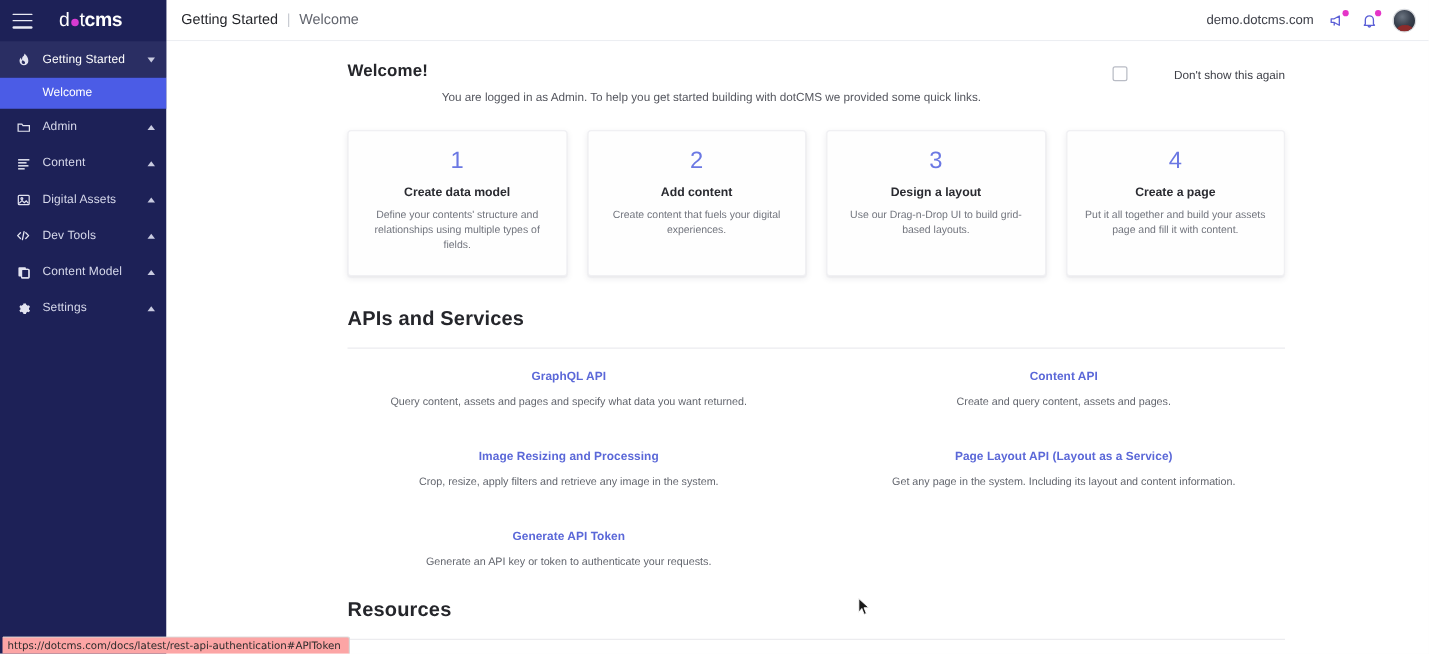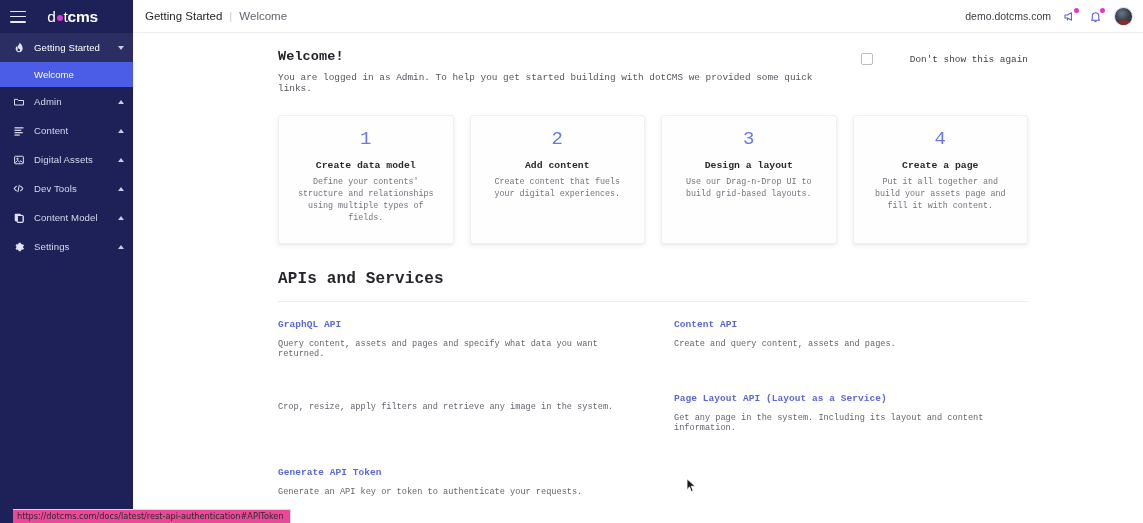--- a/index.html
+++ b/index.html
@@ -101,27 +101,27 @@
   .avatar {
     width: 19px; height: 19px; border-radius: 50%;
     background: radial-gradient(circle at 40% 32%, #6b7480 0%, #3b4350 45%, #20252e 100%);
     border: 1px solid #d8dade; cursor: pointer; position: relative; overflow: hidden;
   }
   .avatar:after {
     content: ""; position: absolute; left: 50%; bottom: -3px; width: 13px; height: 8px;
     transform: translateX(-50%); border-radius: 50% 50% 0 0; background: #8c2b2b;
   }
 
-  .content { flex: 1; overflow: hidden; background: #ffffff; padding: 0; position: relative; font-family: Liberation Mono, monospace; }
+  .content { flex: 1; overflow: hidden; background: #ffffff; padding: 0; position: relative; }
   .sheet { padding: 16px 115px 0 145px; }
 
   .welcome-row { display: flex; align-items: flex-start; }
   .welcome-left { flex: 1; }
   .wl-title { font-size: 13.5px; font-weight: 700; color: #25262b; letter-spacing: .1px; }
-  .wl-sub { margin-top: 8px; font-size: 9.4px; color: #55575f; }
+  .wl-sub { margin-top: 8px; font-size: 9.4px; color: #55575f; text-align: center; }
   .dontshow { display: flex; align-items: center; gap: 7px; margin-top: 4px; cursor: pointer; }
   .cbox { width: 12px; height: 12px; border: 1px solid #b9bcc5; border-radius: 2px; background: #fff; flex: 0 0 12px; }
   .dontshow span { font-size: 9.4px; color: #3d3f47; white-space: nowrap; margin-left: 30px; }
 
   .cards { display: flex; gap: 16px; margin-top: 21px; }
   .card {
     flex: 1; min-width: 0;
     background: #fefefe;
     border: 1px solid #f0f0f3;
     border-radius: 3px;
@@ -133,39 +133,39 @@
   }
   .card .num { font-size: 19px; color: #6b78e3; font-weight: 400; line-height: 1.05; }
   .card .ctitle { margin-top: 10px; font-size: 9.8px; font-weight: 700; color: #2a2b31; }
   .card .cdesc { margin-top: 6px; font-size: 8.4px; color: #72757e; line-height: 1.42; }
 
   .section { margin-top: 26px; }
   .sec-head { font-size: 16px; font-weight: 700; color: #25262b; letter-spacing: .15px; }
   .sec-rule { height: 1px; background: #ececef; margin-top: 13px; }
 
   .link-grid { display: grid; grid-template-columns: 1fr 1fr; column-gap: 42px; row-gap: 0; margin-top: 17px; }
-  .link-cell { padding: 0 0 34px 0; min-height: 0; }
+  .link-cell { padding: 0 0 34px 0; min-height: 0; text-align: center; }
   .link-cell.half { padding-bottom: 0; }
   .lk-title { font-size: 9.5px; font-weight: 700; color: #5b68d8; cursor: pointer; letter-spacing: .05px; }
   .lk-desc { margin-top: 9px; font-size: 8.6px; color: #63666e; }
 
   .res-grid { display: grid; grid-template-columns: repeat(3, 1fr); column-gap: 20px; margin-top: 17px; }
   .res-card {
     background: #fefefe; border: 1px solid #f0f0f3; border-radius: 3px;
     box-shadow: 0 2px 5px rgba(40,40,70,.07);
     padding: 9px 12px; display: flex; align-items: center; gap: 8px; cursor: pointer;
   }
 
   
   .cursor-arrow { position: absolute; left: 686px; top: 478px; width: 11px; height: 16px; pointer-events: none; z-index: 40; }
 
   
   .statusbar {
-    position: absolute; left: 13px; bottom: 0; z-index: 50;
-    background: #ec4899;
+    position: absolute; left: 2px; bottom: 0; z-index: 50;
+    background: #fca5a5;
     border: 1px solid #d9d9d9; border-left: none; border-bottom: none;
     border-top-right-radius: 2px;
     padding: 1px 6px 1px 4px;
     font-family: "DejaVu Sans", sans-serif;
     font-size: 8.2px; color: #2a2a2a; white-space: nowrap;
     line-height: 1.3;
   }
 </style>
 </head>
 <body>
@@ -342,20 +342,21 @@
           <div class="link-grid">
             <div class="link-cell">
               <div class="lk-title">GraphQL API</div>
               <div class="lk-desc">Query content, assets and pages and specify what data you want returned.</div>
             </div>
             <div class="link-cell">
               <div class="lk-title">Content API</div>
               <div class="lk-desc">Create and query content, assets and pages.</div>
             </div>
             <div class="link-cell">
+              <div class="lk-title">Image Resizing and Processing</div>
               <div class="lk-desc">Crop, resize, apply filters and retrieve any image in the system.</div>
             </div>
             <div class="link-cell">
               <div class="lk-title">Page Layout API (Layout as a Service)</div>
               <div class="lk-desc">Get any page in the system. Including its layout and content information.</div>
             </div>
             <div class="link-cell half">
               <div class="lk-title">Generate API Token</div>
               <div class="lk-desc">Generate an API key or token to authenticate your requests.</div>
             </div>

